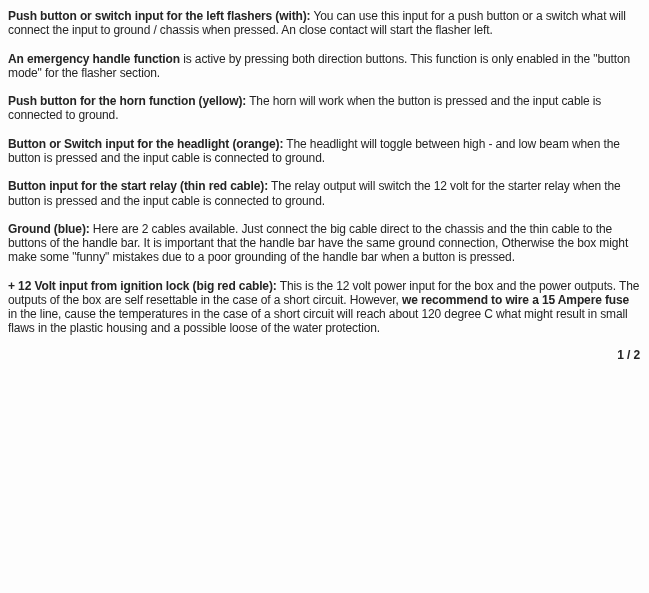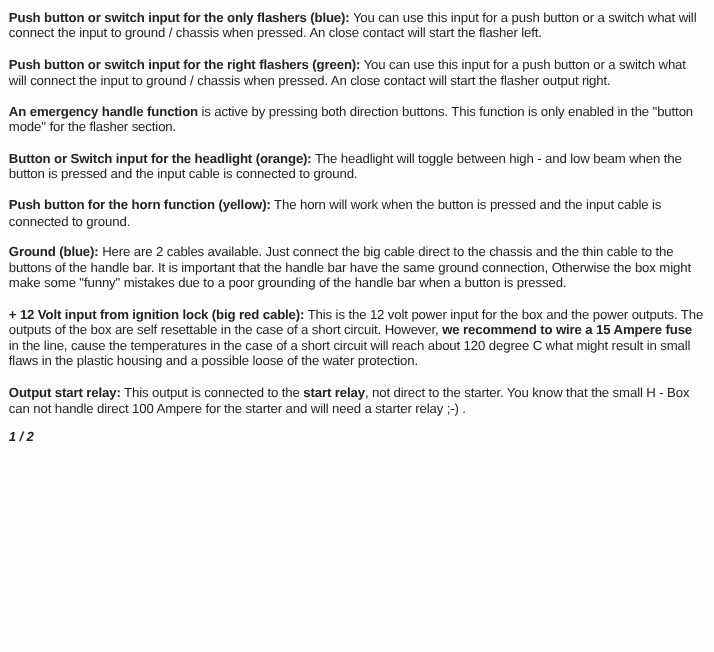--- a/index.html
+++ b/index.html
@@ -23,34 +23,32 @@
     height: 593px;
     padding: 9px 9px 0 8px;
   }
   p.doc-paragraph {
     margin: 0 0 14.2px 0;
   }
   p.doc-paragraph b {
     font-weight: bold;
   }
   .page-number {
-    text-align: left;
+    text-align: right;
     font-weight: bold;
     margin-top: -2px;
-    font-style: italic;
   }
 </style>
 </head>
 <body>
 
 <main class="doc-page">
   <div id="paragraphs">
-      <p class="doc-paragraph"><b>Push button or switch input for the only flashers (blue):</b><span> You can use this input for a push button or a switch what will connect the input to ground / chassis when pressed. An close contact will start the flasher left.</span></p>
-      <p class="doc-paragraph"><b>Push button or switch input for the right flashers (green):</b><span> You can use this input for a push button or a switch what will connect the input to ground / chassis when pressed. An close contact will start the flasher output right.</span></p>
+      <p class="doc-paragraph"><b>Push button or switch input for the left flashers (with):</b><span> You can use this input for a push button or a switch what will connect the input to ground / chassis when pressed. An close contact will start the flasher left.</span></p>
       <p class="doc-paragraph"><b>An emergency handle function</b><span> is active by pressing both direction buttons. This function is only enabled in the "button mode" for the flasher section.</span></p>
+      <p class="doc-paragraph"><b>Push button for the horn function (yellow):</b><span> The horn will work when the button is pressed and the input cable is connected to ground.</span></p>
       <p class="doc-paragraph"><b>Button or Switch input for the headlight (orange):</b><span> The headlight will toggle between high - and low beam when the button is pressed and the input cable is connected to ground.</span></p>
-      <p class="doc-paragraph"><b>Push button for the horn function (yellow):</b><span> The horn will work when the button is pressed and the input cable is connected to ground.</span></p>
+      <p class="doc-paragraph"><b>Button input for the start relay (thin red cable):</b><span> The relay output will switch the 12 volt for the starter relay when the button is pressed and the input cable is connected to ground.</span></p>
       <p class="doc-paragraph"><b>Ground (blue):</b><span> Here are 2 cables available. Just connect the big cable direct to the chassis and the thin cable to the buttons of the handle bar. It is important that the handle bar have the same ground connection, Otherwise the box might make some "funny" mistakes due to a poor grounding of the handle bar when a button is pressed.</span></p>
       <p class="doc-paragraph"><b>+ 12 Volt input from ignition lock (big red cable):</b><span> This is the 12 volt power input for the box and the power outputs. The outputs of the box are self resettable in the case of a short circuit. However, </span><b>we recommend to wire a 15 Ampere fuse</b><span> in the line, cause the temperatures in the case of a short circuit will reach about 120 degree C what might result in small flaws in the plastic housing and a possible loose of the water protection.</span></p>
-      <p class="doc-paragraph"><b>Output start relay:</b><span> This output is connected to the </span><b>start relay</b><span>, not direct to the starter. You know that the small H - Box can not handle direct 100 Ampere for the starter and will need a starter relay ;-) .</span></p>
     </div>
   <div class="page-number">1 / 2</div>
 </main>
 
 </body></html>

